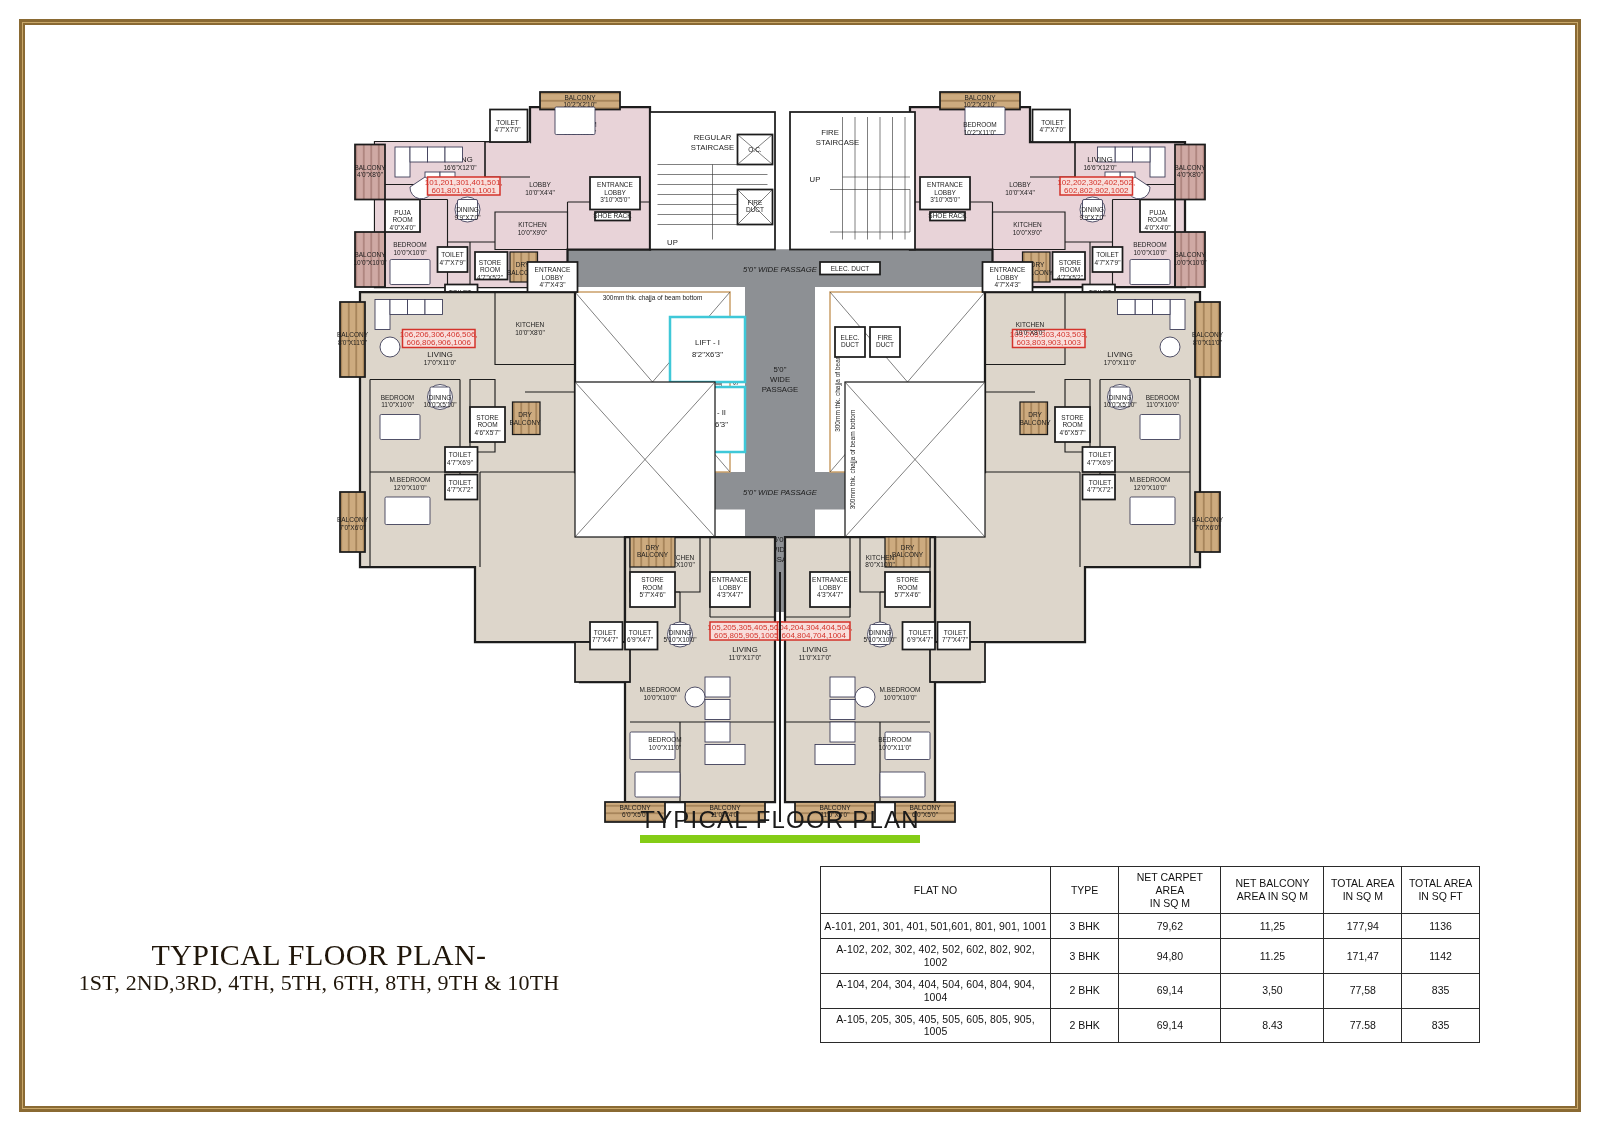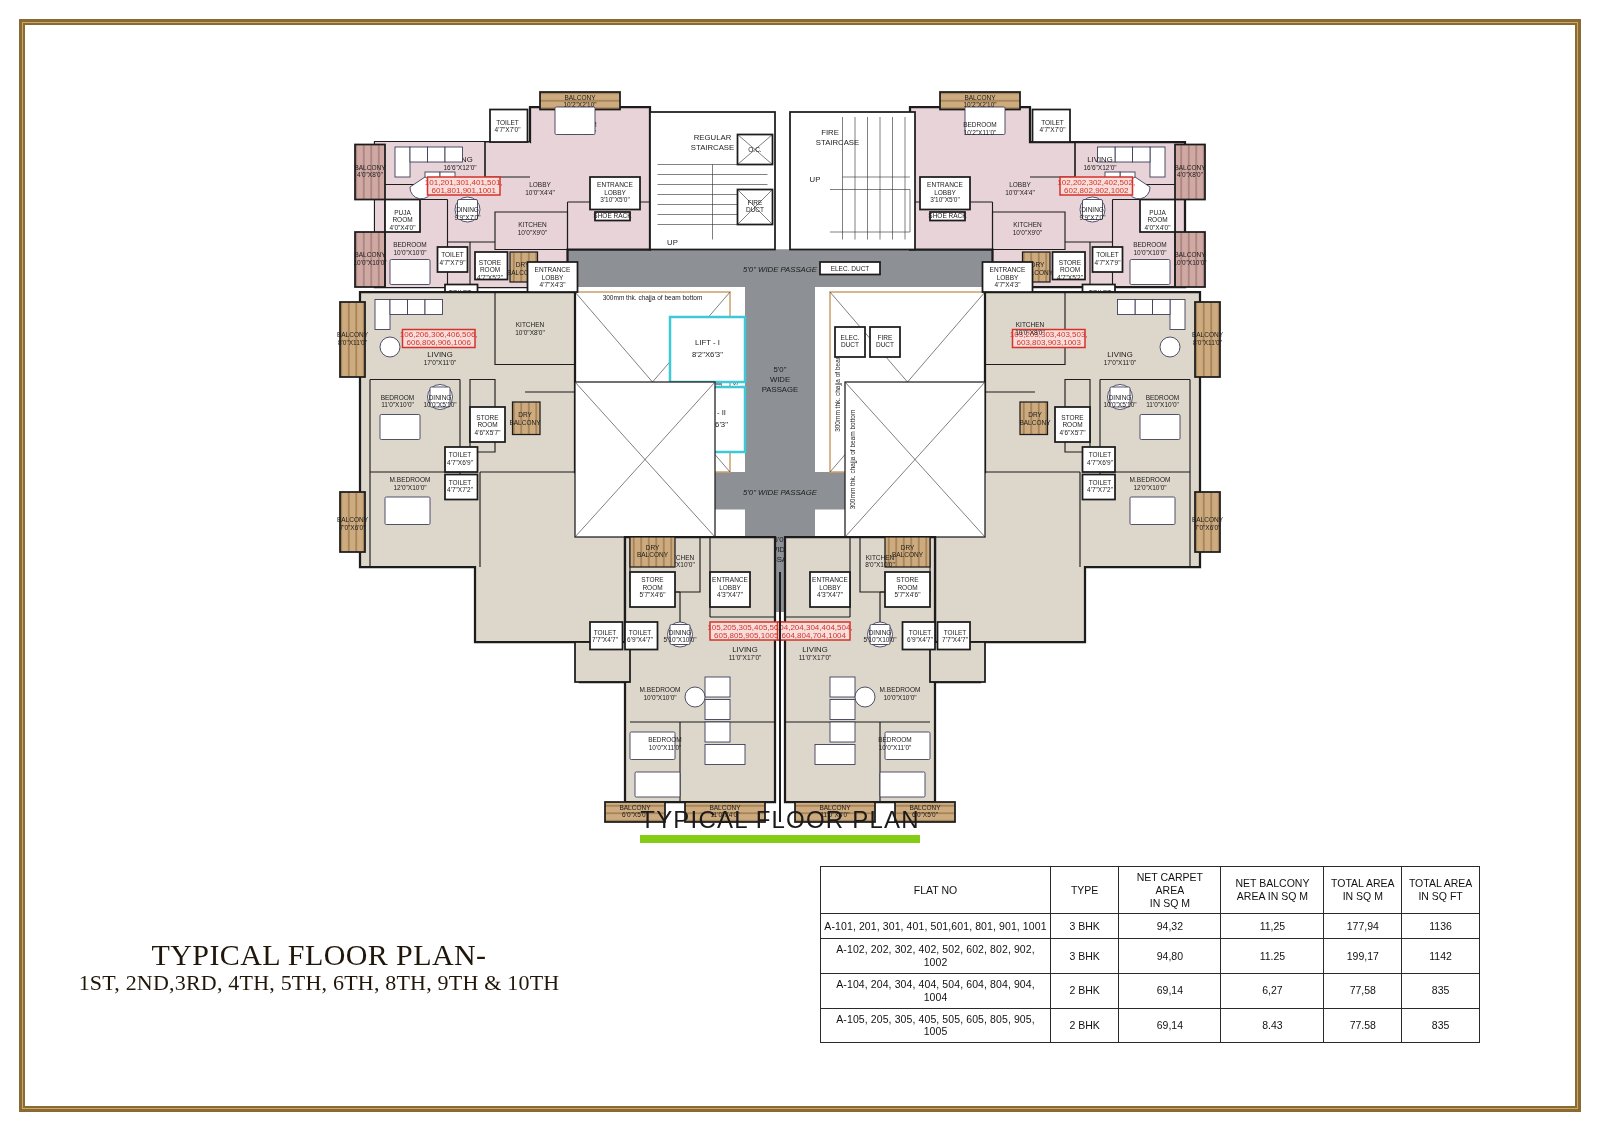--- a/index.html
+++ b/index.html
@@ -686,38 +686,38 @@
         <th class="col-tsqft">
           <div>TOTAL AREA</div>
           <div>IN SQ FT</div>
         </th>
       </tr>
     </thead>
     <tbody id="area-table-body">
         <tr>
           <td>A-101, 201, 301, 401, 501,601, 801, 901, 1001</td>
           <td>3 BHK</td>
-          <td>94,32</td>
+          <td>79,62</td>
           <td>11,25</td>
           <td>177,94</td>
           <td>1136</td>
         </tr>
         <tr>
           <td>A-102, 202, 302, 402, 502, 602, 802, 902, 1002</td>
           <td>3 BHK</td>
           <td>94,80</td>
           <td>11.25</td>
-          <td>199,17</td>
+          <td>171,47</td>
           <td>1142</td>
         </tr>
         <tr>
           <td>A-104, 204, 304, 404, 504, 604, 804, 904, 1004</td>
           <td>2 BHK</td>
           <td>69,14</td>
-          <td>6,27</td>
+          <td>3,50</td>
           <td>77,58</td>
           <td>835</td>
         </tr>
         <tr>
           <td>A-105, 205, 305, 405, 505, 605, 805, 905, 1005</td>
           <td>2 BHK</td>
           <td>69,14</td>
           <td>8.43</td>
           <td>77.58</td>
           <td>835</td>

